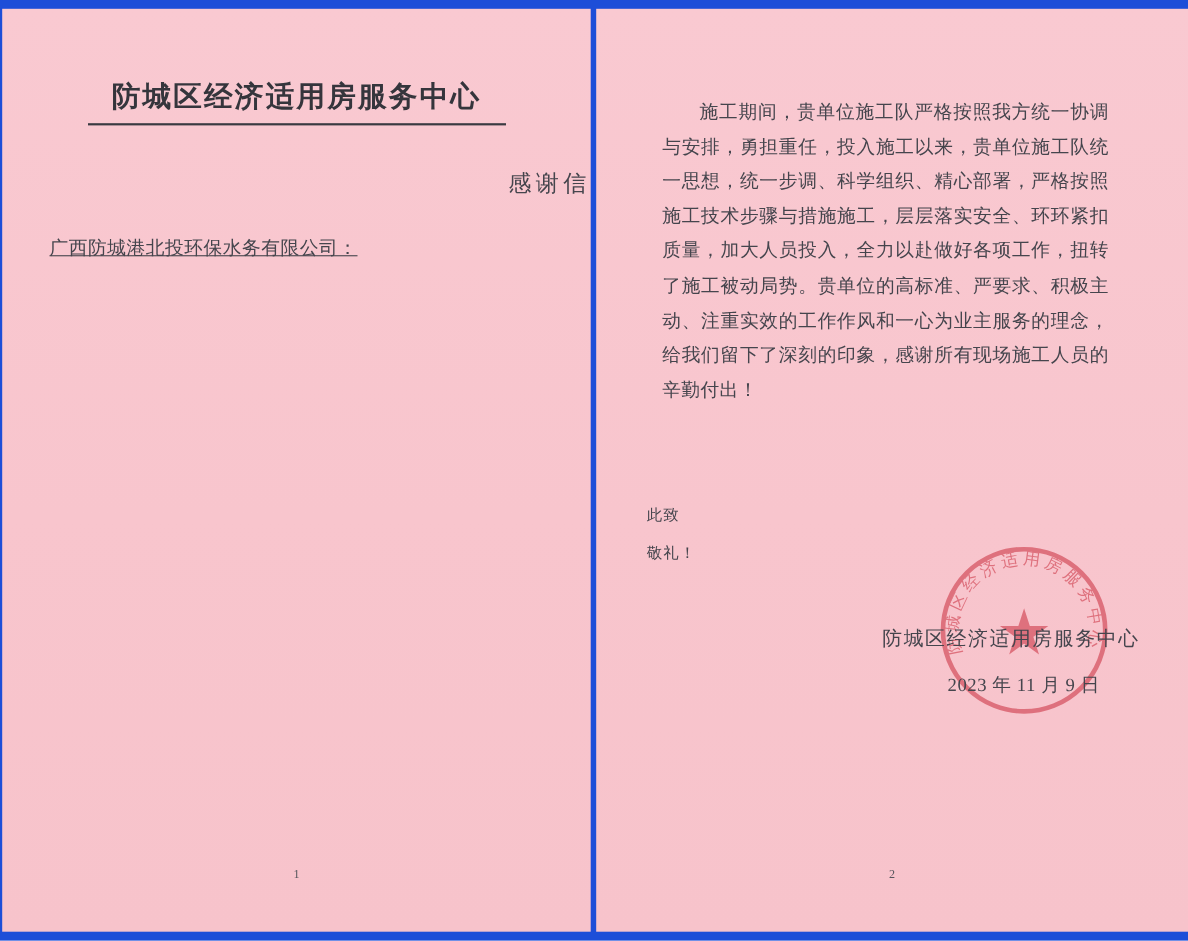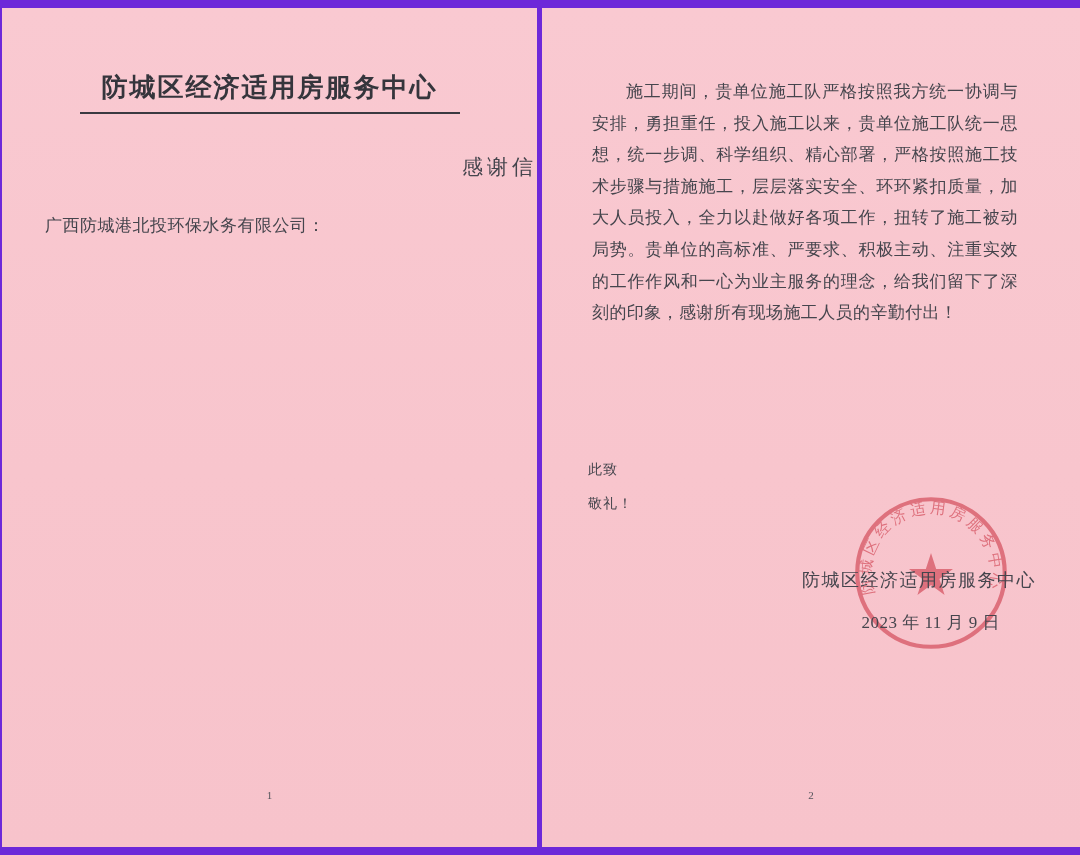--- a/index.html
+++ b/index.html
@@ -3,21 +3,21 @@
 <meta charset="utf-8">
 <style>
   html,body{margin:0;padding:0;}
   body{
     width:1080px;height:855px;
     background:#ffffff;
     font-family:"Liberation Serif","DejaVu Serif",serif;
     position:relative;
     overflow:hidden;
   }
-  .canvas{position:absolute;left:0;top:0;width:1080px;height:855px;background:#6d28d9;}
+  .canvas{position:absolute;left:0;top:0;width:1080px;height:855px;background:#1d4ed8;}
   .page{
     position:absolute;top:8px;height:839px;
     background:linear-gradient(180deg,#f9c9d1 0%,#f8c5cd 55%,#f7c3cb 100%);
   }
   .page-left{left:2px;width:535px;}
   .page-right{left:542px;width:538px;}
   .org-title{
     position:absolute;top:62px;left:0;width:100%;
     text-align:center;
   }
@@ -28,30 +28,30 @@
     padding:0 22px 7px 22px;
     border-bottom:2.5px solid #3a3a41;
   }
   .letter-title{
     position:absolute;top:145px;left:0;width:100%;
     text-align:right;
     font-size:21px;color:#45454d;letter-spacing:4px;font-weight:500;
   }
   .salutation{
     position:absolute;top:206px;left:43px;width:440px;
-    font-size:17px;color:#45454d;letter-spacing:0.5px;line-height:24px;
+    font-size:17px;color:#45454d;letter-spacing:0.5px;line-height:24px;text-decoration:underline;
   }
   .body-text{
     position:absolute;left:43px;width:436px;
     font-size:17px;color:#45454d;line-height:31.6px;
     letter-spacing:0.4px;
     text-align:justify;
   }
   .page-right .body-text{left:46px;width:434px;}
-  .body-text p{margin:4px;text-indent:2em;}
+  .body-text p{margin:14px;text-indent:2em;}
   .page-right .body-text p + p{margin-top:7px;}
   .body1{top:238px;}
   .body2{top:64px;}
   .closing{
     position:absolute;left:46px;top:445px;
     font-size:14px;color:#45454d;line-height:34px;letter-spacing:1px;
   }
   .signature{
     position:absolute;right:44px;top:560px;
     font-size:18px;color:#45454d;letter-spacing:1.5px;

